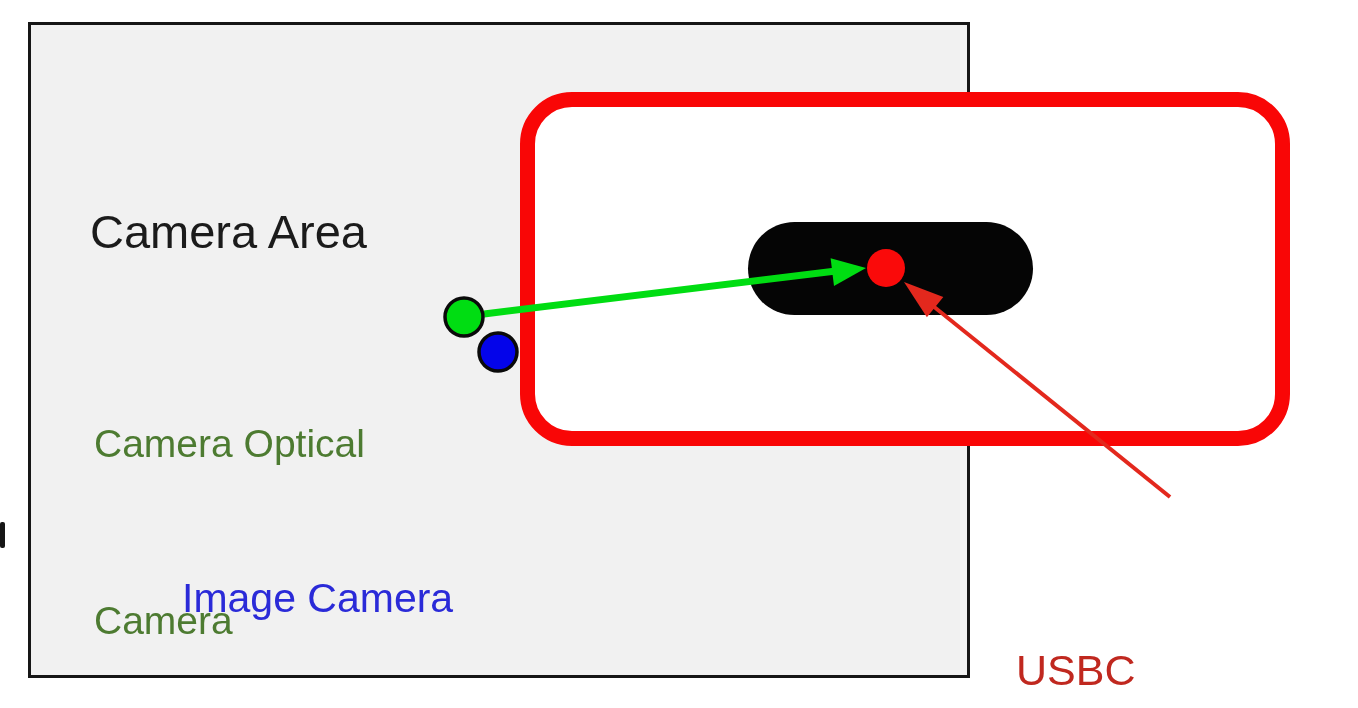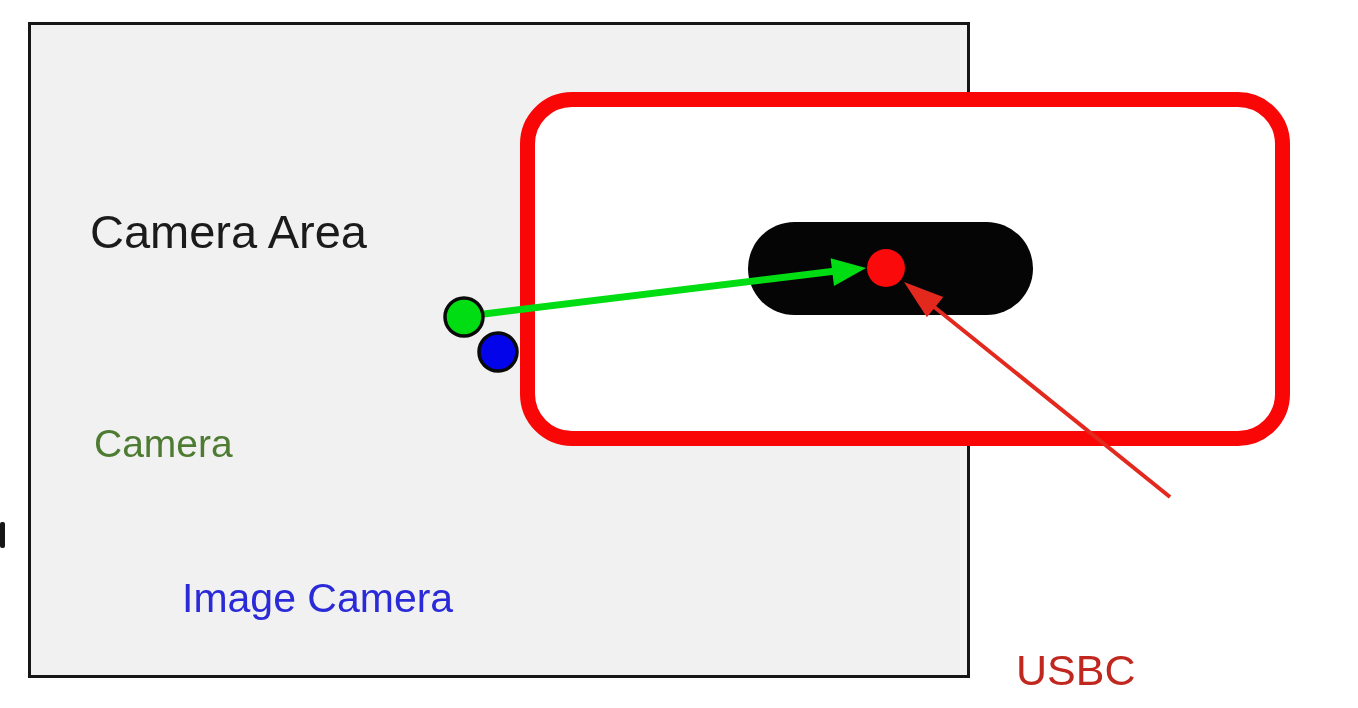--- a/index.html
+++ b/index.html
@@ -73,20 +73,21 @@
 
 <div class="canvas">
 
   <div class="camera-area"></div>
 
   <div class="lbl title-label">
     <span>Camera Area</span>
   </div>
 
   <div class="lbl optical-label">
+    <span>Camera Optical</span>
     <span>Camera</span>
   </div>
 
   <div class="lbl image-center-label">
     <span>Image Camera</span>
   </div>
 
   <div class="red-rect"></div>
 
   <div class="black-pill"></div>

